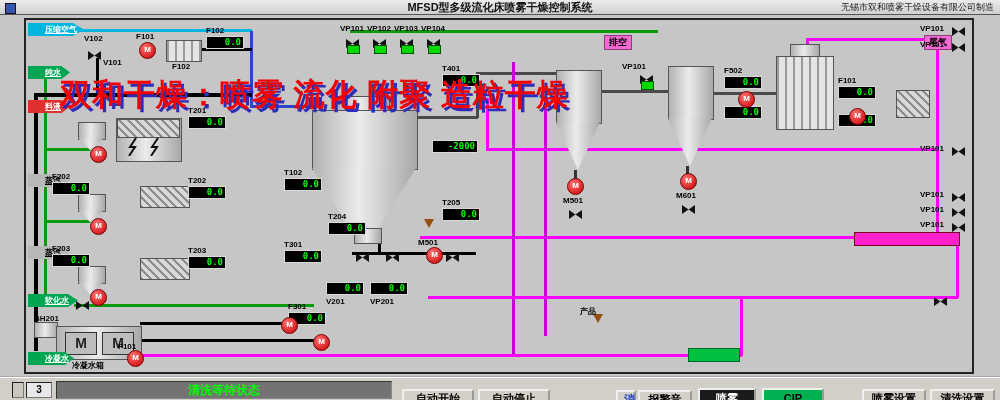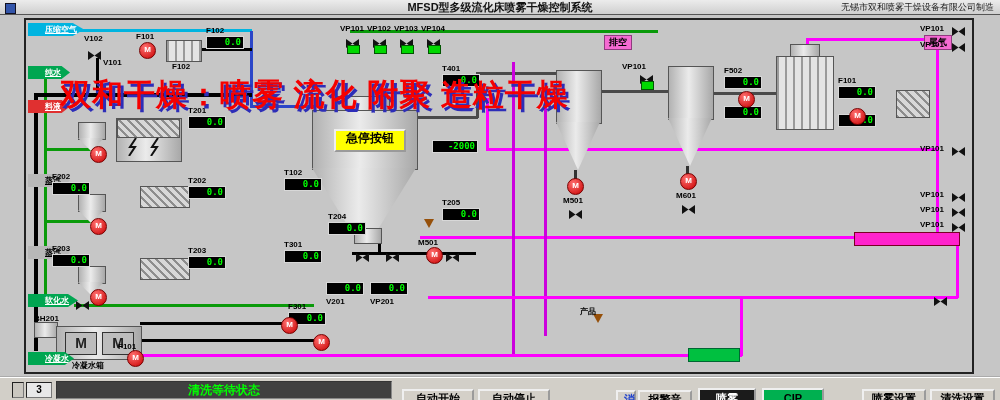--- a/index.html
+++ b/index.html
@@ -55,21 +55,21 @@
              font-weight:bold;font-size:31px;letter-spacing:1px;color:#f50000;
              text-shadow:3px 3px 0 #2d2db8;}
   
   #footer{position:absolute;left:0;top:376px;width:1000px;height:24px;background:#d2cfc8;
           border-top:2px groove #fff;z-index:30;}
   .fbtn{position:absolute;height:18px;border:2px outset #efefef;background:#d4d0c8;box-sizing:border-box;
         font:bold 11px/13px "Liberation Sans",sans-serif;text-align:center;color:#000;cursor:pointer;margin-top:8px;}
   .fbtn.dark{background:#1b1b1b;color:#fff;}
   .fbtn.green{background:#00b050;color:#000;}
   .fbtn.mute{color:#2244cc;}
-  #statusbar{position:absolute;left:56px;top:3px;width:336px;height:18px;background:#404040;
+  #statusbar{position:absolute;left:56px;top:3px;width:336px;height:18px;background:#737373;
              border:1px inset #888;color:#00ff00;font:bold 12px/16px "Liberation Sans",sans-serif;
              text-align:center;box-sizing:border-box;}
   #counter{position:absolute;left:26px;top:4px;width:26px;height:16px;background:#e8e8e8;border:1px inset #777;
            font:bold 10px/14px "Liberation Sans",sans-serif;text-align:center;box-sizing:border-box;}
   #counter-sq{position:absolute;left:12px;top:4px;width:12px;height:16px;background:#cac7c0;border:1px inset #777;box-sizing:border-box;}
 </style>
 </head>
 <body>
 
 <div id="screen">
@@ -130,21 +130,20 @@
   <div class="cone" style="left:78px;top:210px;width:26px;height:13px"></div>
   <div class="hatch" style="left:140px;top:186px;width:48px;height:20px"></div>
   <div class="vessel" style="left:78px;top:266px;width:26px;height:16px"></div>
   <div class="cone" style="left:78px;top:282px;width:26px;height:13px"></div>
   <div class="hatch" style="left:140px;top:258px;width:48px;height:20px"></div>
 
   <div class="vessel" style="left:336px;top:96px;width:52px;height:14px"></div>
   <div class="vessel" style="left:312px;top:110px;width:104px;height:58px"></div>
   <div class="cone4" style="left:312px;top:168px;width:104px;height:62px"></div>
   <div class="vessel" style="left:354px;top:228px;width:26px;height:14px"></div>
-  <div id="estop">急停按钮</div>
 
   <div class="vessel" style="left:556px;top:70px;width:44px;height:52px"></div>
   <div class="cone" style="left:556px;top:122px;width:44px;height:48px"></div>
   <div class="vessel" style="left:668px;top:66px;width:44px;height:52px"></div>
   <div class="cone" style="left:668px;top:118px;width:44px;height:48px"></div>
 
   <div class="vessel" style="left:790px;top:44px;width:28px;height:12px"></div>
   <div class="tubes" style="left:776px;top:56px;width:56px;height:72px"></div>
   <div class="hatch" style="left:896px;top:90px;width:32px;height:26px"></div>
 

